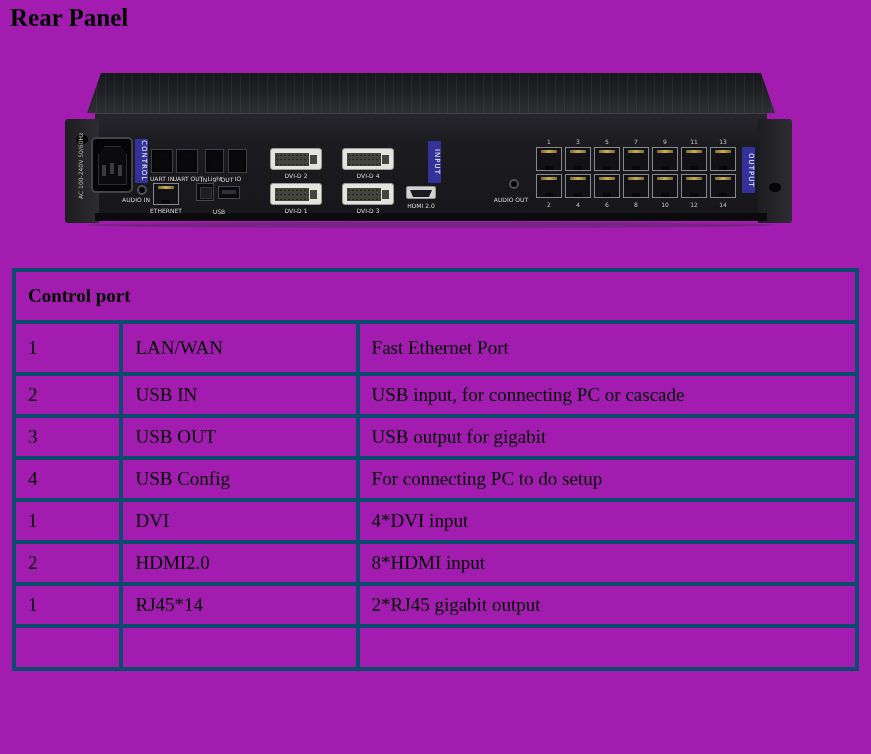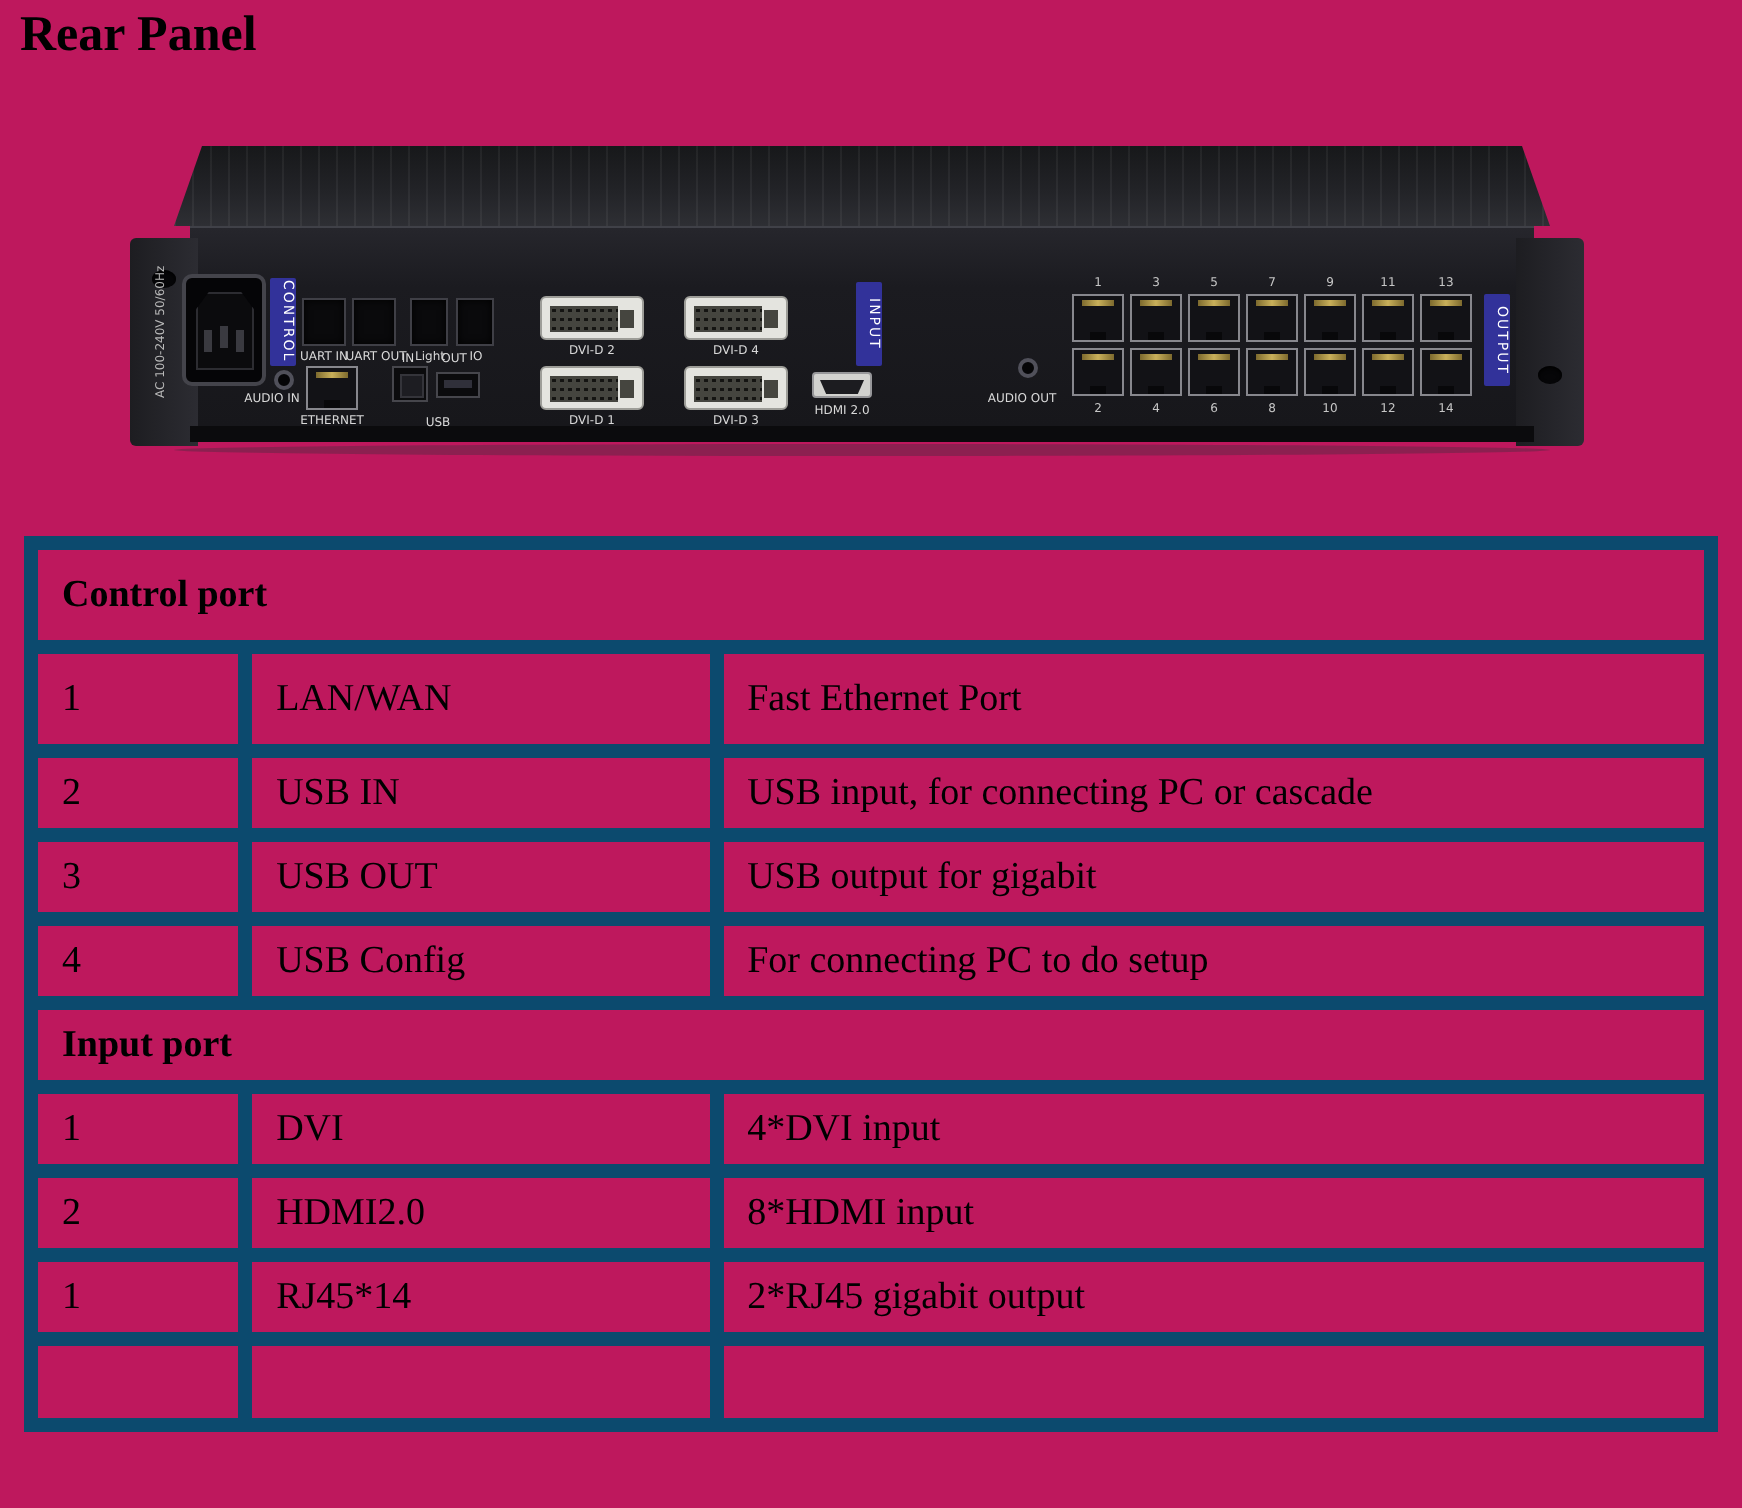--- a/index.html
+++ b/index.html
@@ -1,18 +1,18 @@
 <!DOCTYPE html>
 <html><head>
 <meta charset="utf-8">
 <style>
   * { margin:0; padding:0; box-sizing:border-box; }
   html,body { background:#ffffff; }
   body { width:871px; height:754px; font-family:"Liberation Serif", serif; color:#000; }
-  .page { position:relative; width:871px; height:754px; background:#be185d; overflow:hidden; }
+  .page { position:relative; width:871px; height:754px; background:#a21caf; overflow:hidden; }
 
   .title { position:absolute; left:10px; top:4px; font-size:25px; font-weight:bold; }
 
   
   .device { position:absolute; left:65px; top:73px; width:727px; height:160px; }
   .device div, .device span { position:absolute; }
   .top-face { left:22px; top:0; width:688px; height:40px;
     background: repeating-linear-gradient(90deg, rgba(255,255,255,.05) 0 1px, transparent 1px 9px),
                 linear-gradient(180deg,#17181a,#222327 55%,#2e2f34);
     clip-path: polygon(14px 0, calc(100% - 14px) 0, 100% 100%, 0 100%); }
@@ -59,21 +59,21 @@
   .dvi::after { content:""; position:absolute; right:4px; top:6px; width:7px; height:9px; background:#45453f; }
 
   .hdmi { width:30px; height:13px; background:#d2d2cf; border:1px solid #97979a; border-radius:2px; }
   .hdmi::before { content:""; position:absolute; left:3px; top:3px; right:3px; height:7px; background:#1c1c20;
     clip-path:polygon(0 0,100% 0,86% 100%,14% 100%); }
 
   .pnum { color:#c6c6c6; font-family:"DejaVu Sans", sans-serif; font-size:6px; width:26px; text-align:center; }
 
   
   .spec { position:absolute; left:12px; top:268px; width:847px; border-collapse:collapse; font-size:19px; background:transparent; z-index:1; }
-  .spec td { border:7px solid #0c4a6e; padding-left:12px; vertical-align:middle; height:42px; }
+  .spec td { border:4px solid #0c4a6e; padding-left:12px; vertical-align:middle; height:42px; }
   .spec tr.tall td { height:52px; }
   .spec tr.hrow td { font-weight:bold; }
   .spec tr.erow td { height:43px; }
   .c1 { width:108px; } .c2 { width:237px; } .c3 { width:502px; }
 
   .watermark { position:absolute; left:150px; top:472px; width:820px; text-align:center;
     font-size:95px; letter-spacing:8px; color:#cfcfcf; opacity:.62; transform:rotate(-37deg);
     mix-blend-mode:darken; pointer-events:none; z-index:5; font-family:"Liberation Serif", serif; white-space:nowrap; }
 </style>
 </head>
@@ -196,23 +196,20 @@
       <tr>
         <td>3</td>
         <td>USB OUT</td>
         <td>USB output for gigabit</td>
       </tr>
       <tr>
         <td>4</td>
         <td>USB Config</td>
         <td>For connecting PC to do setup</td>
       </tr>
-      <tr class="hrow">
-        <td colspan="3">Input port</td>
-      </tr>
       <tr>
         <td>1</td>
         <td>DVI</td>
         <td>4*DVI input</td>
       </tr>
       <tr>
         <td>2</td>
         <td>HDMI2.0</td>
         <td>8*HDMI input</td>
       </tr>

